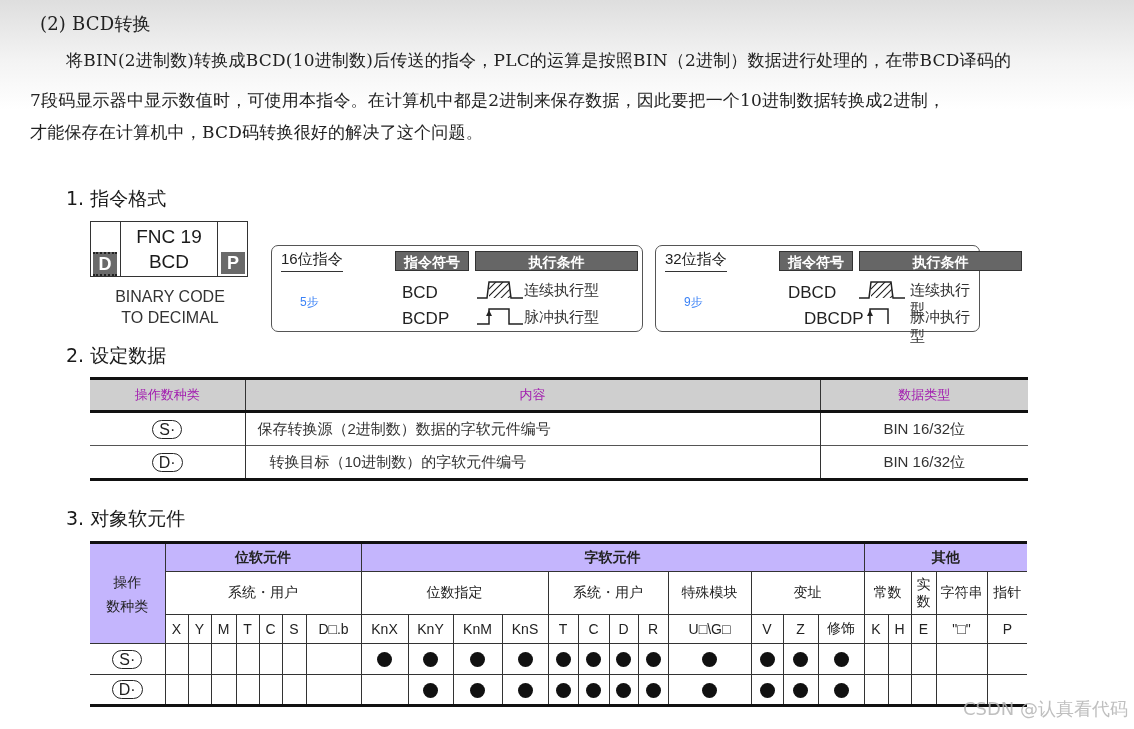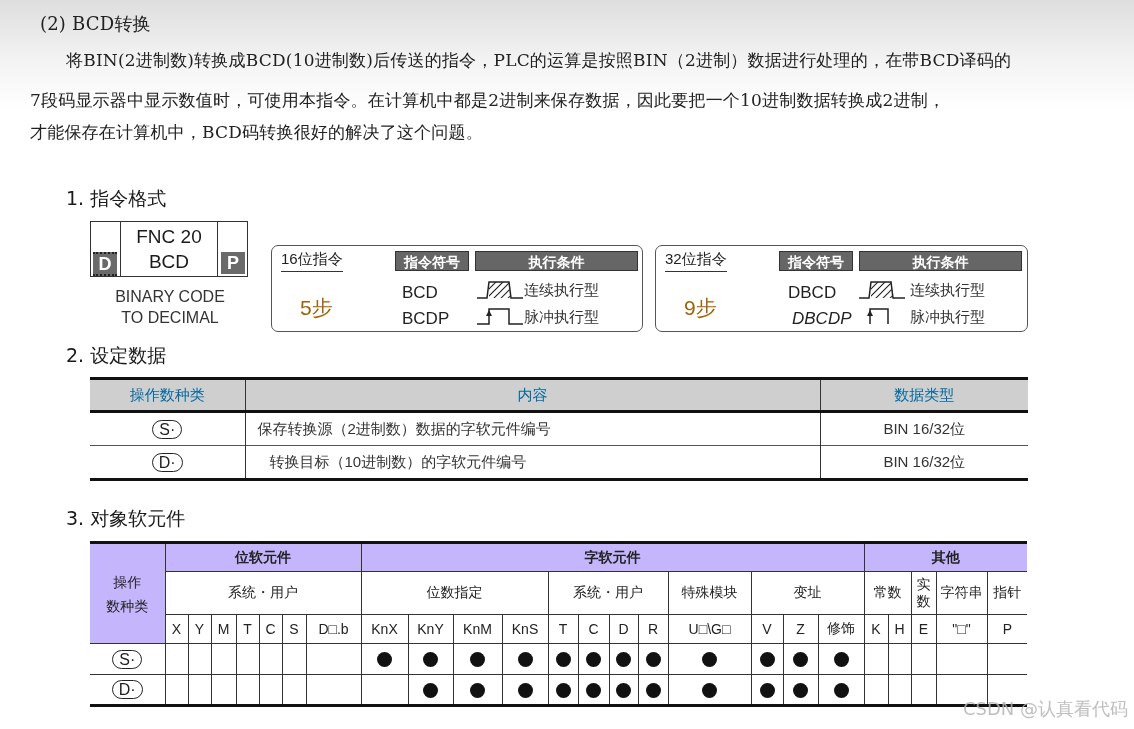--- a/index.html
+++ b/index.html
@@ -16,30 +16,30 @@
   .fnc { position:absolute; left:90px; top:221px; width:158px; height:56px; border:1.5px solid #333; box-sizing:border-box; }
   .fnc .mid { position:absolute; left:29px; top:-1px; width:98px; height:56px; border-left:1.5px solid #333; border-right:1.5px solid #333; box-sizing:border-box; text-align:center; font-family:"Liberation Sans", sans-serif; font-size:19px; line-height:25px; padding-top:3px; }
   .fnc .tag { position:absolute; width:24px; height:22px; background:#6a6a6a; color:#fff; font-family:"Liberation Sans", sans-serif; font-size:18px; font-weight:bold; text-align:center; line-height:22px; }
   .fnc .tag.d { left:2px; top:30px; border-top:2px dotted #222; border-bottom:2px dotted #222; height:20px; line-height:20px;}
   .fnc .tag.p { right:2px; top:30px; }
   .fnc-sub { position:absolute; left:100px; top:286px; width:140px; text-align:center; font-family:"Liberation Sans", sans-serif; font-size:16px; line-height:21px; color:#333; }
 
   
   .ibox { position:absolute; top:221px; height:87px; border:1.5px solid #555; border-radius:7px; box-sizing:border-box; font-family:"Liberation Sans", sans-serif;margin-top:24px; }
   .ibox .bits { position:absolute; left:9px; top:4px; font-size:15px; border-bottom:1.5px solid #333; padding-bottom:2px; color:#222;}
-  .ibox .steps { position:absolute; font-size:21px; color:#a16207; }
+  .ibox .steps { position:absolute; font-size:12px; color:#3b82f6; }
   .ibox .hdr { position:absolute; top:5px; height:20px; background:#666; color:#fff; font-size:14px; font-weight:bold; text-align:center; line-height:20px; border:1.5px solid #333; box-sizing:border-box; }
   .ibox .mn { position:absolute; font-size:17px; color:#222; }
   .ibox .cond { position:absolute; font-size:15px; color:#333; }
   .ibox svg { position:absolute; }
 
   
   table { border-collapse:collapse; font-family:"Liberation Sans", sans-serif; }
   .t2 { position:absolute; left:90px; top:377px; width:938px; }
-  .t2 th { background:#cfcfcf; font-weight:normal; font-size:15px; height:28px; color:#0369a1; border-left:1px solid #333; }
+  .t2 th { background:#cfcfcf; font-weight:normal; font-size:13px; height:28px; color:#a21caf; border-left:1px solid #333; }
   .t2 td { height:30px; font-size:15px; color:#333; border-left:1px solid #333; border-top:1px solid #555; }
   .t2 th:first-child, .t2 td:first-child { border-left:none; }
   .t2 thead tr { border-top:3px solid #111; border-bottom:3px solid #111; }
   .t2 tbody tr:last-child { border-bottom:3px solid #111; }
 
   .opnd { display:inline-block; border:1.5px solid #222; border-radius:11px; padding:0 6px; font-size:16px; line-height:17px; font-family:"Liberation Sans", sans-serif; color:#222;}
 
   
   .t3 { position:absolute; left:90px; top:541px; width:937px; table-layout:fixed; }
   .t3 td, .t3 th { border:1px solid #333; text-align:center; padding:0; font-size:14px; color:#222; font-weight:normal; }
@@ -57,21 +57,21 @@
 
 <div class="para serif" style="left:40px; top:12px; font-size:18px;">(2)  BCD转换</div>
 <div class="para serif" style="left:66px; top:49px;">将BIN(2进制数)转换成BCD(10进制数)后传送的指令，PLC的运算是按照BIN（2进制）数据进行处理的，在带BCD译码的</div>
 <div class="para serif" style="left:30px; top:89px;">7段码显示器中显示数值时，可使用本指令。在计算机中都是2进制来保存数据，因此要把一个10进制数据转换成2进制，</div>
 <div class="para serif" style="left:30px; top:121px;">才能保存在计算机中，BCD码转换很好的解决了这个问题。</div>
 
 <div class="section-title" style="left:66px; top:186px;">1. 指令格式</div>
 
 <div class="fnc">
   <div class="mid">
-    <div>FNC 20</div>
+    <div>FNC 19</div>
     <div>BCD</div>
   </div>
   <div class="tag d">D</div>
   <div class="tag p">P</div>
 </div>
 <div class="fnc-sub">
   <div>BINARY CODE</div>
   <div>TO DECIMAL</div>
 </div>
 
@@ -92,27 +92,27 @@
     <polygon points="12,19 12,3 32,3 34,19" fill="url(#h1)"></polygon>
   </svg>
   <div class="cond" style="left:252px; top:35px;">连续执行型</div>
   <svg style="left:205px; top:60px;" width="50" height="22">
     <polyline points="0,18 12,18 12,3 32,3 32,18 46,18" fill="none" stroke="#222" stroke-width="1.5"></polyline>
     <polygon points="9,10 15,10 12,4" fill="#222"></polygon>
   </svg>
   <div class="cond" style="left:252px; top:62px;">脉冲执行型</div>
 </div>
 
-<div class="ibox" style="left:655px; width:373px;">
+<div class="ibox" style="left:655px; width:325px;">
   <div class="bits">32位指令</div>
   <div class="steps" style="left:28px; top:48px;">9步</div>
   <div class="hdr" style="left:123px; width:74px;">指令符号</div>
   <div class="hdr" style="left:203px; width:163px;">执行条件</div>
   <div class="mn" style="left:132px; top:37px;">DBCD</div>
-  <div class="mn" style="left:136px; top:63px;font-style:italic;">DBCDP</div>
+  <div class="mn" style="left:148px; top:63px;">DBCDP</div>
   <svg style="left:203px; top:33px;" width="50" height="22">
     <defs>
         <pattern id="h2" width="5" height="5" patternUnits="userSpaceOnUse" patternTransform="rotate(45)">
           <line x1="0" y1="0" x2="0" y2="5" stroke="#222" stroke-width="2"></line>
         </pattern>
       </defs>
     <polyline points="0,19 10,19 12,3 32,3 34,19 46,19" fill="none" stroke="#222" stroke-width="1.5"></polyline>
     <polygon points="12,19 12,3 32,3 34,19" fill="url(#h2)"></polygon>
   </svg>
   <div class="cond" style="left:254px; top:35px;">连续执行型</div>

